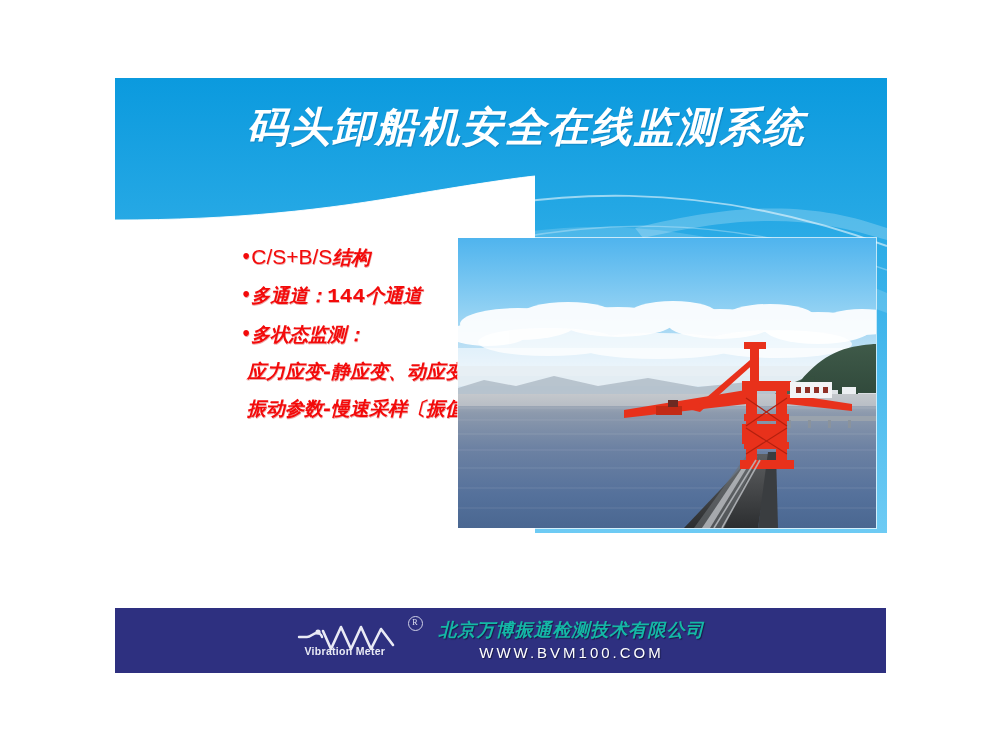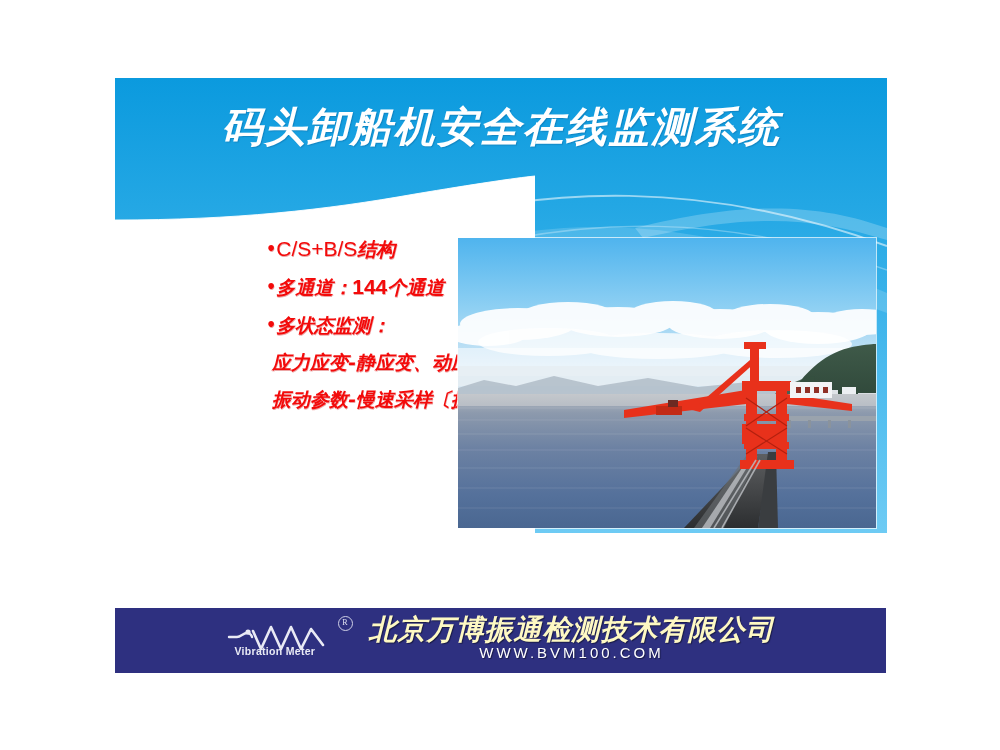--- a/index.html
+++ b/index.html
@@ -62,37 +62,37 @@
     width: 772px;
     text-align: center;
     color: #ffffff;
     font-family: "DejaVu Serif", serif;
     font-size: 41px;
     font-weight: bold;
     font-style: italic;
     letter-spacing: 2px;
     white-space: nowrap;
     text-shadow: 1px 1px 1px rgba(0,60,110,0.25);
+    padding-left: 25px;
   }
 
   
   .body-text {
     position: absolute;
     left: 126px;
-    top: 152px;
+    top: 160px;
     width: 340px;
     color: #f30a0a;
     font-family: "DejaVu Serif", serif;
     font-weight: bold;
     font-style: italic;
     font-size: 19px;
     line-height: 37px;
     z-index: 6;
     text-shadow: 0.5px 0.5px 0 rgba(200,0,0,0.35);
-    margin-left: 25px;
   }
   .body-text .line {
     white-space: nowrap;
   }
   .body-text .line.lvl1 {
     text-indent: 0;
   }
   .body-text .line.lvl2 {
     text-indent: 6px;
   }
@@ -101,21 +101,21 @@
     vertical-align: 2px;
   }
   .latin {
     font-family: "Liberation Sans", sans-serif;
     font-style: normal;
     font-weight: normal;
     font-size: 21px;
     letter-spacing: 0px;
   }
   .num {
-    font-family: Liberation Sans, sans-serif;
+    font-family: Liberation Mono, monospace;
     font-style: normal;
     font-weight: bold;
     font-size: 21px;
   }
 
   
   .photo-frame {
     position: absolute;
     left: 458px;
     top: 238px;
@@ -182,25 +182,25 @@
     font-weight: bold;
     letter-spacing: 0.3px;
     white-space: nowrap;
   }
   .company-block {
     flex: 0 0 auto;
     text-align: center;
     padding-bottom: 2px;
   }
   .company-name {
-    color: #fef9c3;
+    color: #14b8a6;
     font-family: "DejaVu Serif", serif;
     font-style: italic;
     font-weight: bold;
-    font-size: 28px;
+    font-size: 18px;
     letter-spacing: 1px;
     line-height: 26px;
     white-space: nowrap;
     text-shadow: 1px 1px 1px rgba(0,0,0,0.45);
   }
   .company-url {
     color: #ffffff;
     font-family: "Liberation Sans", sans-serif;
     font-weight: normal;
     font-size: 15px;

